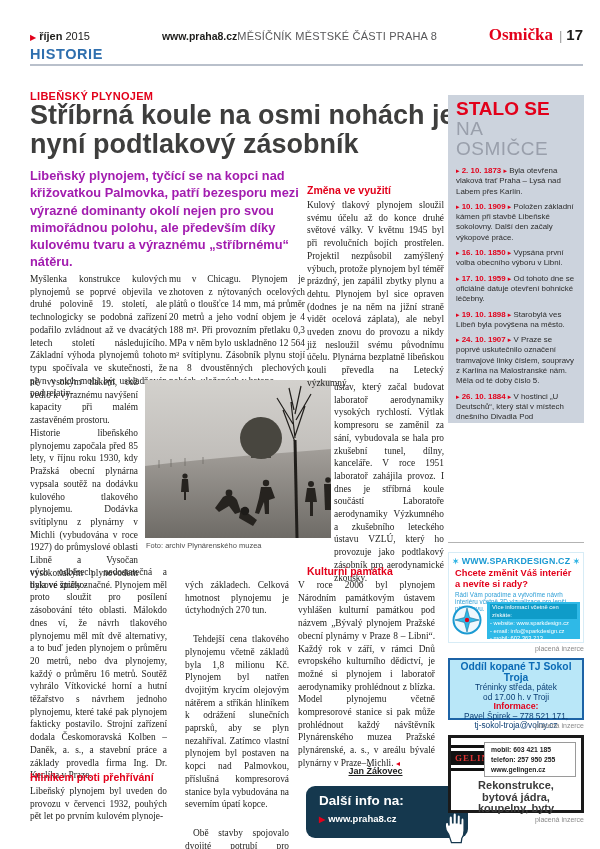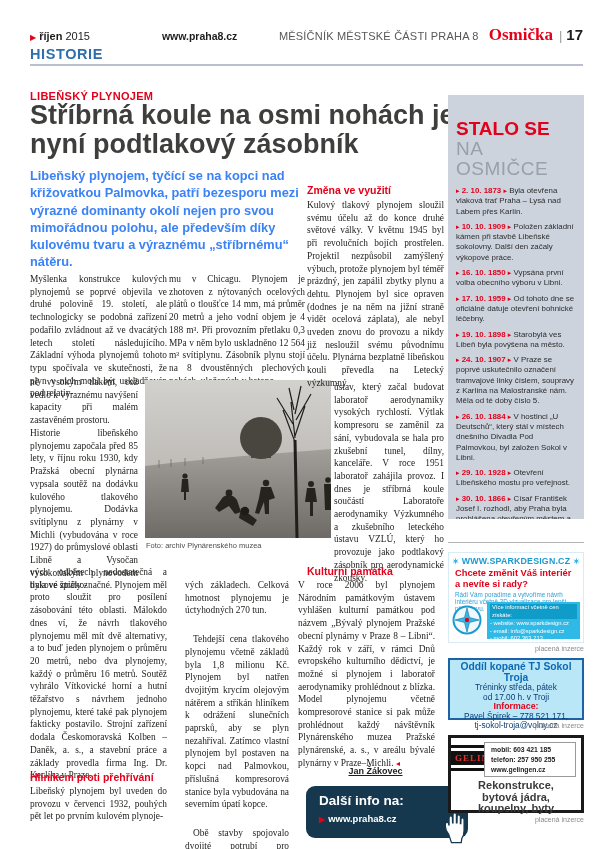--- a/index.html
+++ b/index.html
@@ -5,50 +5,50 @@
   html,body{margin:0;padding:0;}
   #page{position:relative;width:600px;height:849px;background:#fff;overflow:hidden;
         font-family:"Liberation Sans",sans-serif;color:#1d1d1b;}
   .abs{position:absolute;}
   
   .hdr{left:30px;top:25px;width:553px;height:16px;display:flex;align-items:baseline;}
   .hdr .tri{color:#e2001a;font-size:8px;margin-right:3px;}
   .hdr .date-b{font-weight:bold;font-size:11px;}
   .hdr .date-y{font-size:11px;margin-left:3px;}
   .hdr .site{font-weight:bold;font-size:10.5px;margin-left:72px;}
-  .hdr .pub{flex:1;text-align:right;font-size:11px;color:#58585a;letter-spacing:.2px;margin-right:10px;}
+  .hdr .pub{flex:1;text-align:left;font-size:11px;color:#58585a;letter-spacing:.2px;margin-right:10px;}
   .hdr .brand{font-family:"Liberation Serif",serif;font-weight:bold;font-size:17px;color:#e2001a;}
   .hdr .pgdiv{color:#9a9a9a;font-size:13px;margin:0 4px 0 6px;}
   .hdr .pg{font-weight:bold;font-size:15px;}
   .section{left:30px;top:46px;font-weight:bold;font-size:14.5px;color:#2f6fae;letter-spacing:.6px;}
   .hline{left:30px;top:64px;width:553px;height:2px;background:#b9c0cb;}
   
   .kicker{left:30px;top:90px;font-weight:bold;font-size:11px;color:#e2001a;letter-spacing:.3px;}
   .h1{left:30px;top:101px;width:430px;font-weight:bold;font-size:27px;line-height:29px;color:#3e3e3d;}
-  .lead{left:30px;top:167px;width:292px;font-weight:bold;font-size:12.8px;line-height:17.3px;color:#3b82f6;}
+  .lead{left:30px;top:167px;width:292px;font-weight:bold;font-size:12.8px;line-height:17.3px;color:#a21caf;}
   
   .body{font-family:"Liberation Serif",serif;font-size:9.4px;line-height:12.7px;
         text-align:justify;color:#1d1d1b;}
   .body p{margin:16px;}
   .body .ind{text-indent:8px;}
   .subhead{font-weight:bold;font-size:10.5px;color:#e2001a;font-family:"Liberation Sans",sans-serif;}
   .caption{font-size:7.5px;color:#4d4d4d;}
   .byline{font-weight:bold;font-size:9px;text-align:center;color:#1d1d1b;text-decoration:underline;}
   .endmark{color:#e2001a;font-size:8px;}
   
   .photo{left:145px;top:380px;width:186px;height:158px;}
   
   .infobox{left:306px;top:786px;width:138px;height:52px;background:#15384e;border-radius:9px;padding-left:24px;}
   .infobox .t{position:absolute;left:13px;top:7px;color:#fff;font-weight:bold;font-size:13.5px;}
   .infobox .u{position:absolute;left:13px;top:27px;color:#fff;font-weight:bold;font-size:9.5px;}
   .infobox .u .tri{color:#e2001a;margin-right:3px;font-size:8px;}
   .infobox .hand{position:absolute;right:-2px;bottom:-6px;}
   
-  .sbar{left:448px;top:95px;width:136px;height:424px;background:#ccd3dd;box-sizing:border-box;
-        padding:24px 8px 6px 8px;overflow:hidden;}
+  .sbar{left:448px;top:95px;width:136px;height:328px;background:#ccd3dd;box-sizing:border-box;
+        padding:4px 8px 6px 8px;overflow:hidden;}
   .sbar .t1{font-weight:bold;font-size:19px;color:#e2001a;line-height:20px;}
   .sbar .t2{font-size:19px;color:#999fab;line-height:20px;letter-spacing:.5px;margin-bottom:7px;}
   .sitem{font-size:7.9px;line-height:10.3px;color:#2c2c2c;margin-bottom:5px;}
   .sitem .arr{color:#e2001a;font-size:7px;}
   .sitem .d{color:#e2001a;font-weight:bold;}
   
   .addiv{left:448px;top:542px;width:136px;height:1px;background:#b3b3b3;}
   .note{width:136px;text-align:right;font-size:7px;color:#8a8a8a;}
   .spark{left:448px;top:552px;width:136px;height:91px;background:#fff;border:1px solid #d7ecf6;box-sizing:border-box;}
   .spark .hd{text-align:center;color:#1b9ad2;font-weight:bold;font-size:8.8px;margin-top:3px;letter-spacing:.2px;}

